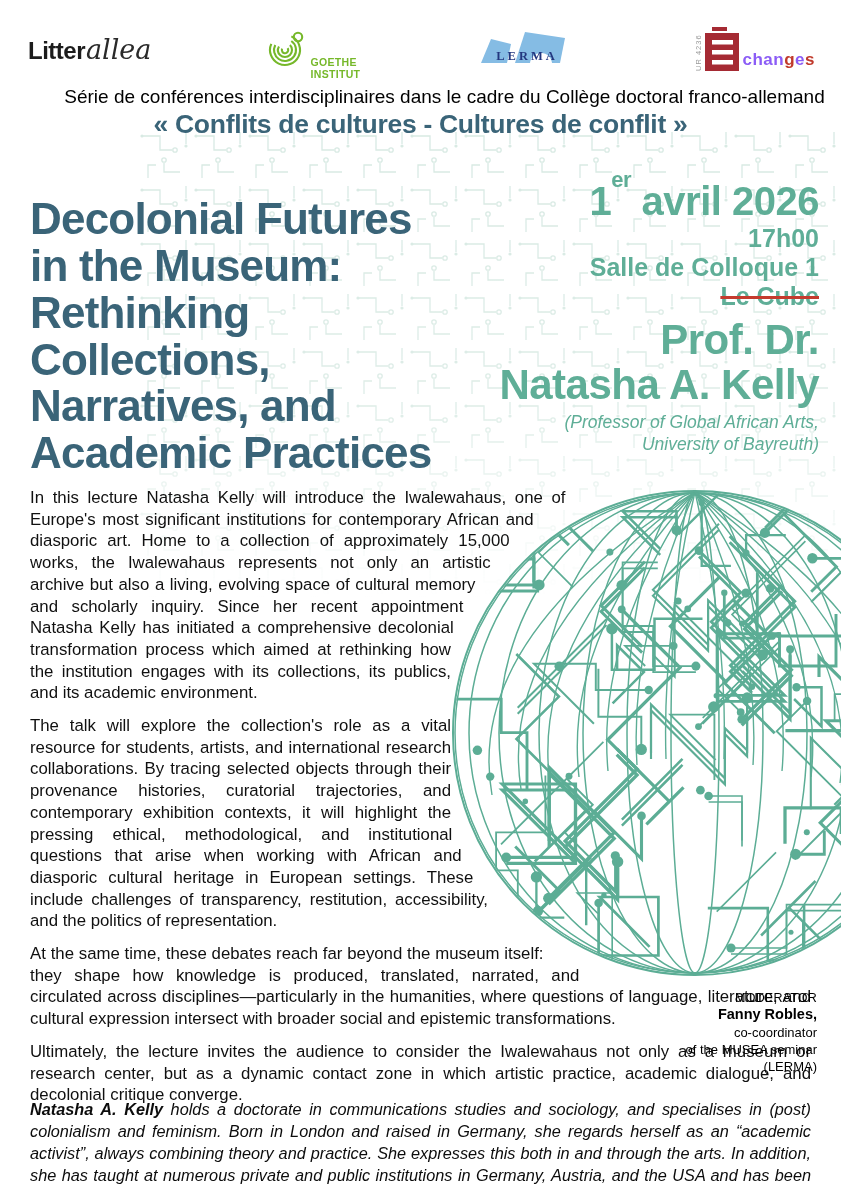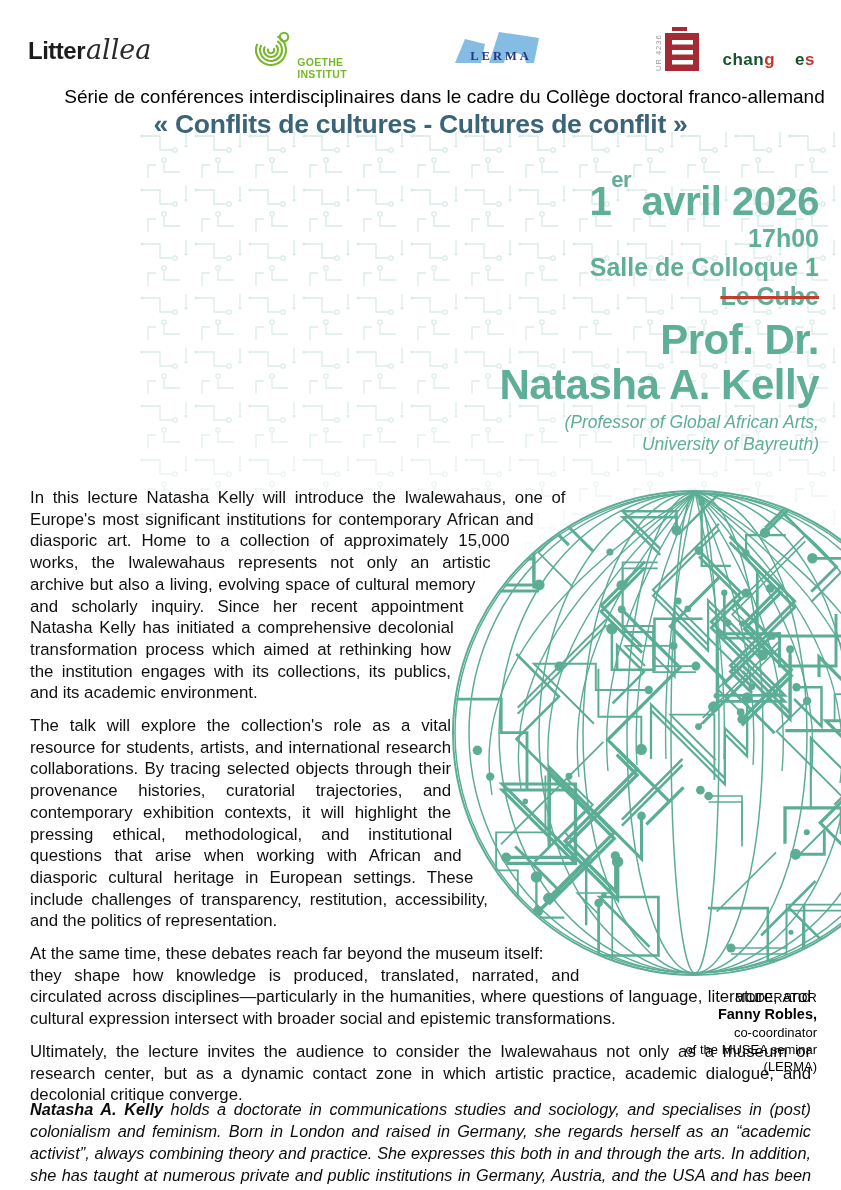--- a/index.html
+++ b/index.html
@@ -17,21 +17,21 @@
   .amu-text{font-size:11px; line-height:1.12; margin-left:5px; margin-top:3px; white-space:pre-line; color:#0a0a0a;}
   .litter{align-items:baseline;}
   .litter-b{font-weight:bold; font-size:24px; letter-spacing:-.5px; color:#1c1c1c;}
   .litter-s{font-family:"DejaVu Serif", serif; font-style:italic; font-size:27px; color:#2a2a2a; margin-left:1px;}
   .goethe{align-items:center;}
   .goethe-text{margin-left:6px; font-size:10.5px; font-weight:bold; line-height:1.1; color:#76B82A; letter-spacing:.3px;margin-top:40px;}
   .lerma svg{display:block;}
   .ech{align-items:flex-end;}
   .ech-vert{writing-mode:vertical-rl; transform:rotate(180deg); font-size:7.5px; color:#9a9a9a; letter-spacing:1px; margin-right:2px; height:40px;}
   .ech-word{font-size:17px; font-weight:600; letter-spacing:.5px; margin-left:3px; margin-bottom:1px;}
-  .ech-word .dark{color:#14532d;margin-left:20px;} .ech-word .red{color:#C0392B;}
+  .ech-word .dark{color:#8b5cf6;} .ech-word .red{color:#C0392B;}
   
   .series{position:absolute; top:86px; left:0; right:0; text-align:center;
           font-size:19px; color:#000;padding-left:48px;}
   .theme{position:absolute; top:109px; left:0; right:0; text-align:center;
          font-size:26.5px; font-weight:bold; color:#3A6478; letter-spacing:-.3px;}
   
   .title-block{position:absolute; left:30px; top:196px; width:480px;
     font-size:44px; font-weight:bold; line-height:1.065; letter-spacing:-.8px;
     color:#3A6478; white-space:pre-line;}
   .event{position:absolute; right:22px; top:180px; text-align:right; color:#5FAE97;}
@@ -135,20 +135,26 @@
         <rect x="7" y="23" width="21" height="4.5" fill="#ffffff"></rect>
         <rect x="7" y="33" width="21" height="4.5" fill="#ffffff"></rect>
       </svg>
       <span class="ech-word"><span class="dark">chan</span><span class="red">g</span><span class="dark">e</span><span class="red">s</span></span>
     </div>
   </div>
 
   <div class="series">Série de conférences interdisciplinaires dans le cadre du Collège doctoral franco-allemand</div>
   <div class="theme">« Conflits de cultures - Cultures de conflit »</div>
 
+  <div class="title-block">Decolonial Futures
+in the Museum:
+Rethinking
+Collections,
+Narratives, and
+Academic Practices</div>
 
   <div class="event">
     <div class="ev-date"><span>1</span><sup>er</sup><span> avril 2026</span></div>
     <div class="ev-time">17h00</div>
     <div class="ev-room">Salle de Colloque 1</div>
     <div class="ev-struck">Le Cube</div>
     <div class="ev-speaker">Prof. Dr.
 Natasha A. Kelly</div>
     <div class="ev-affil">(Professor of Global African Arts,
 University of Bayreuth)</div>

